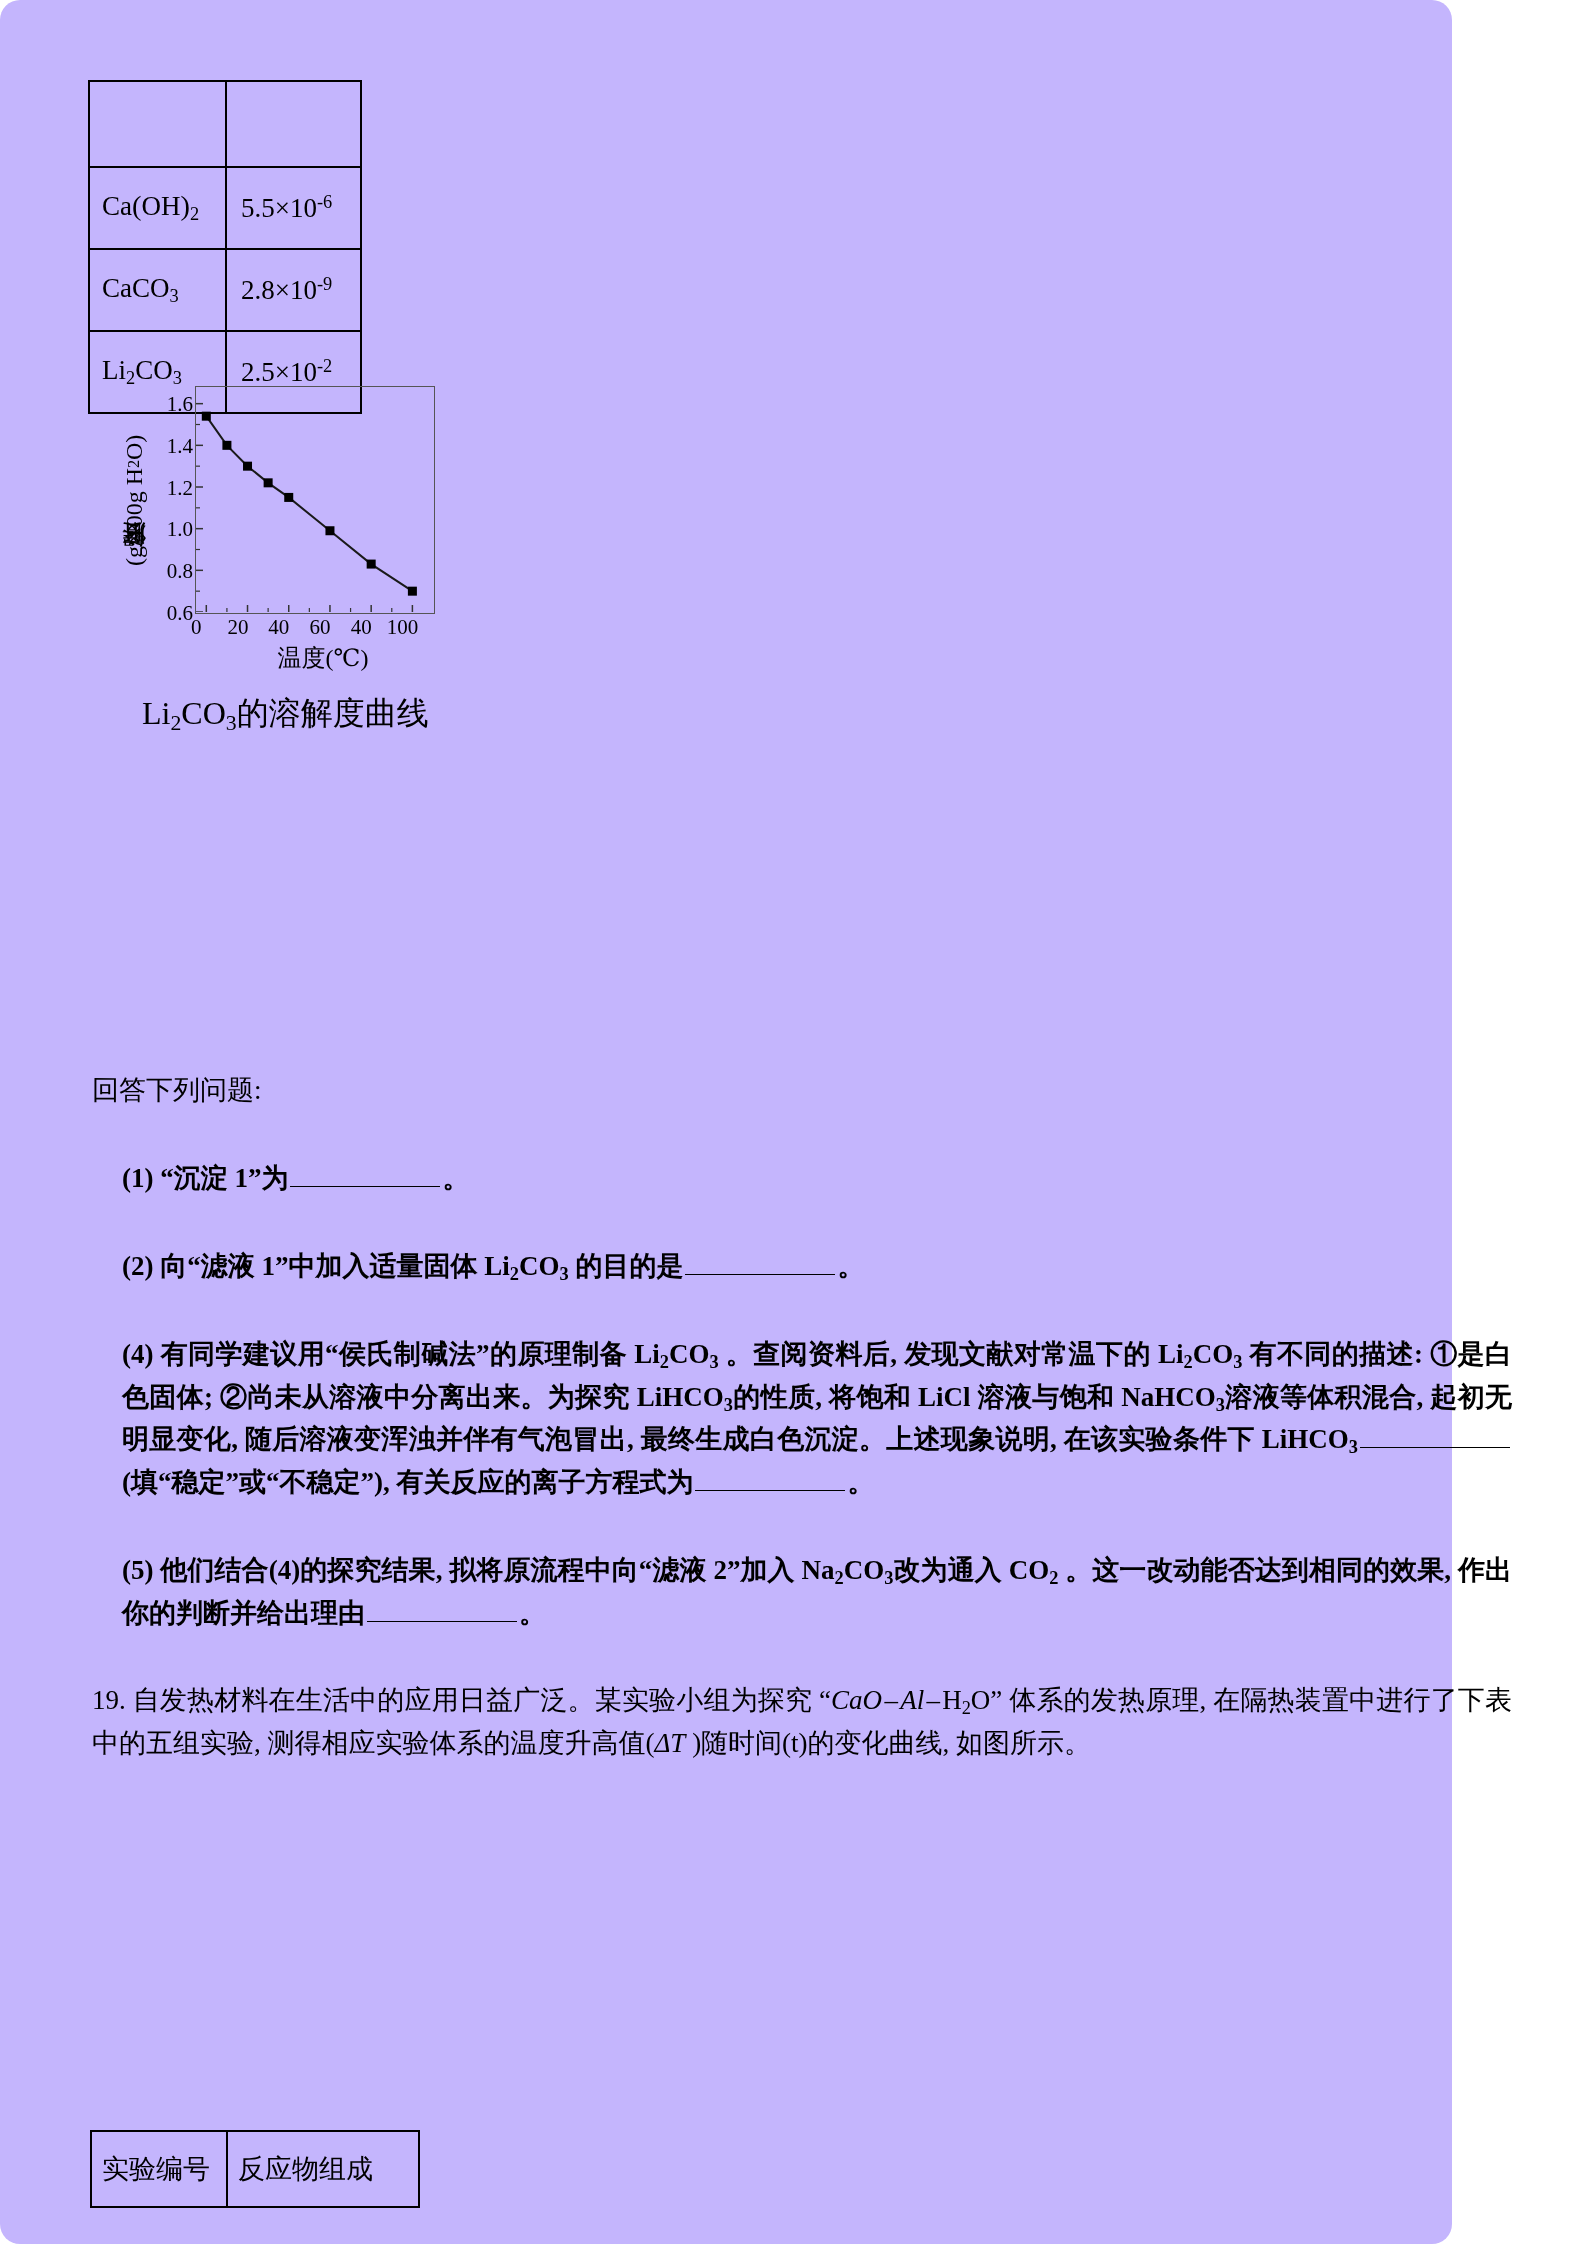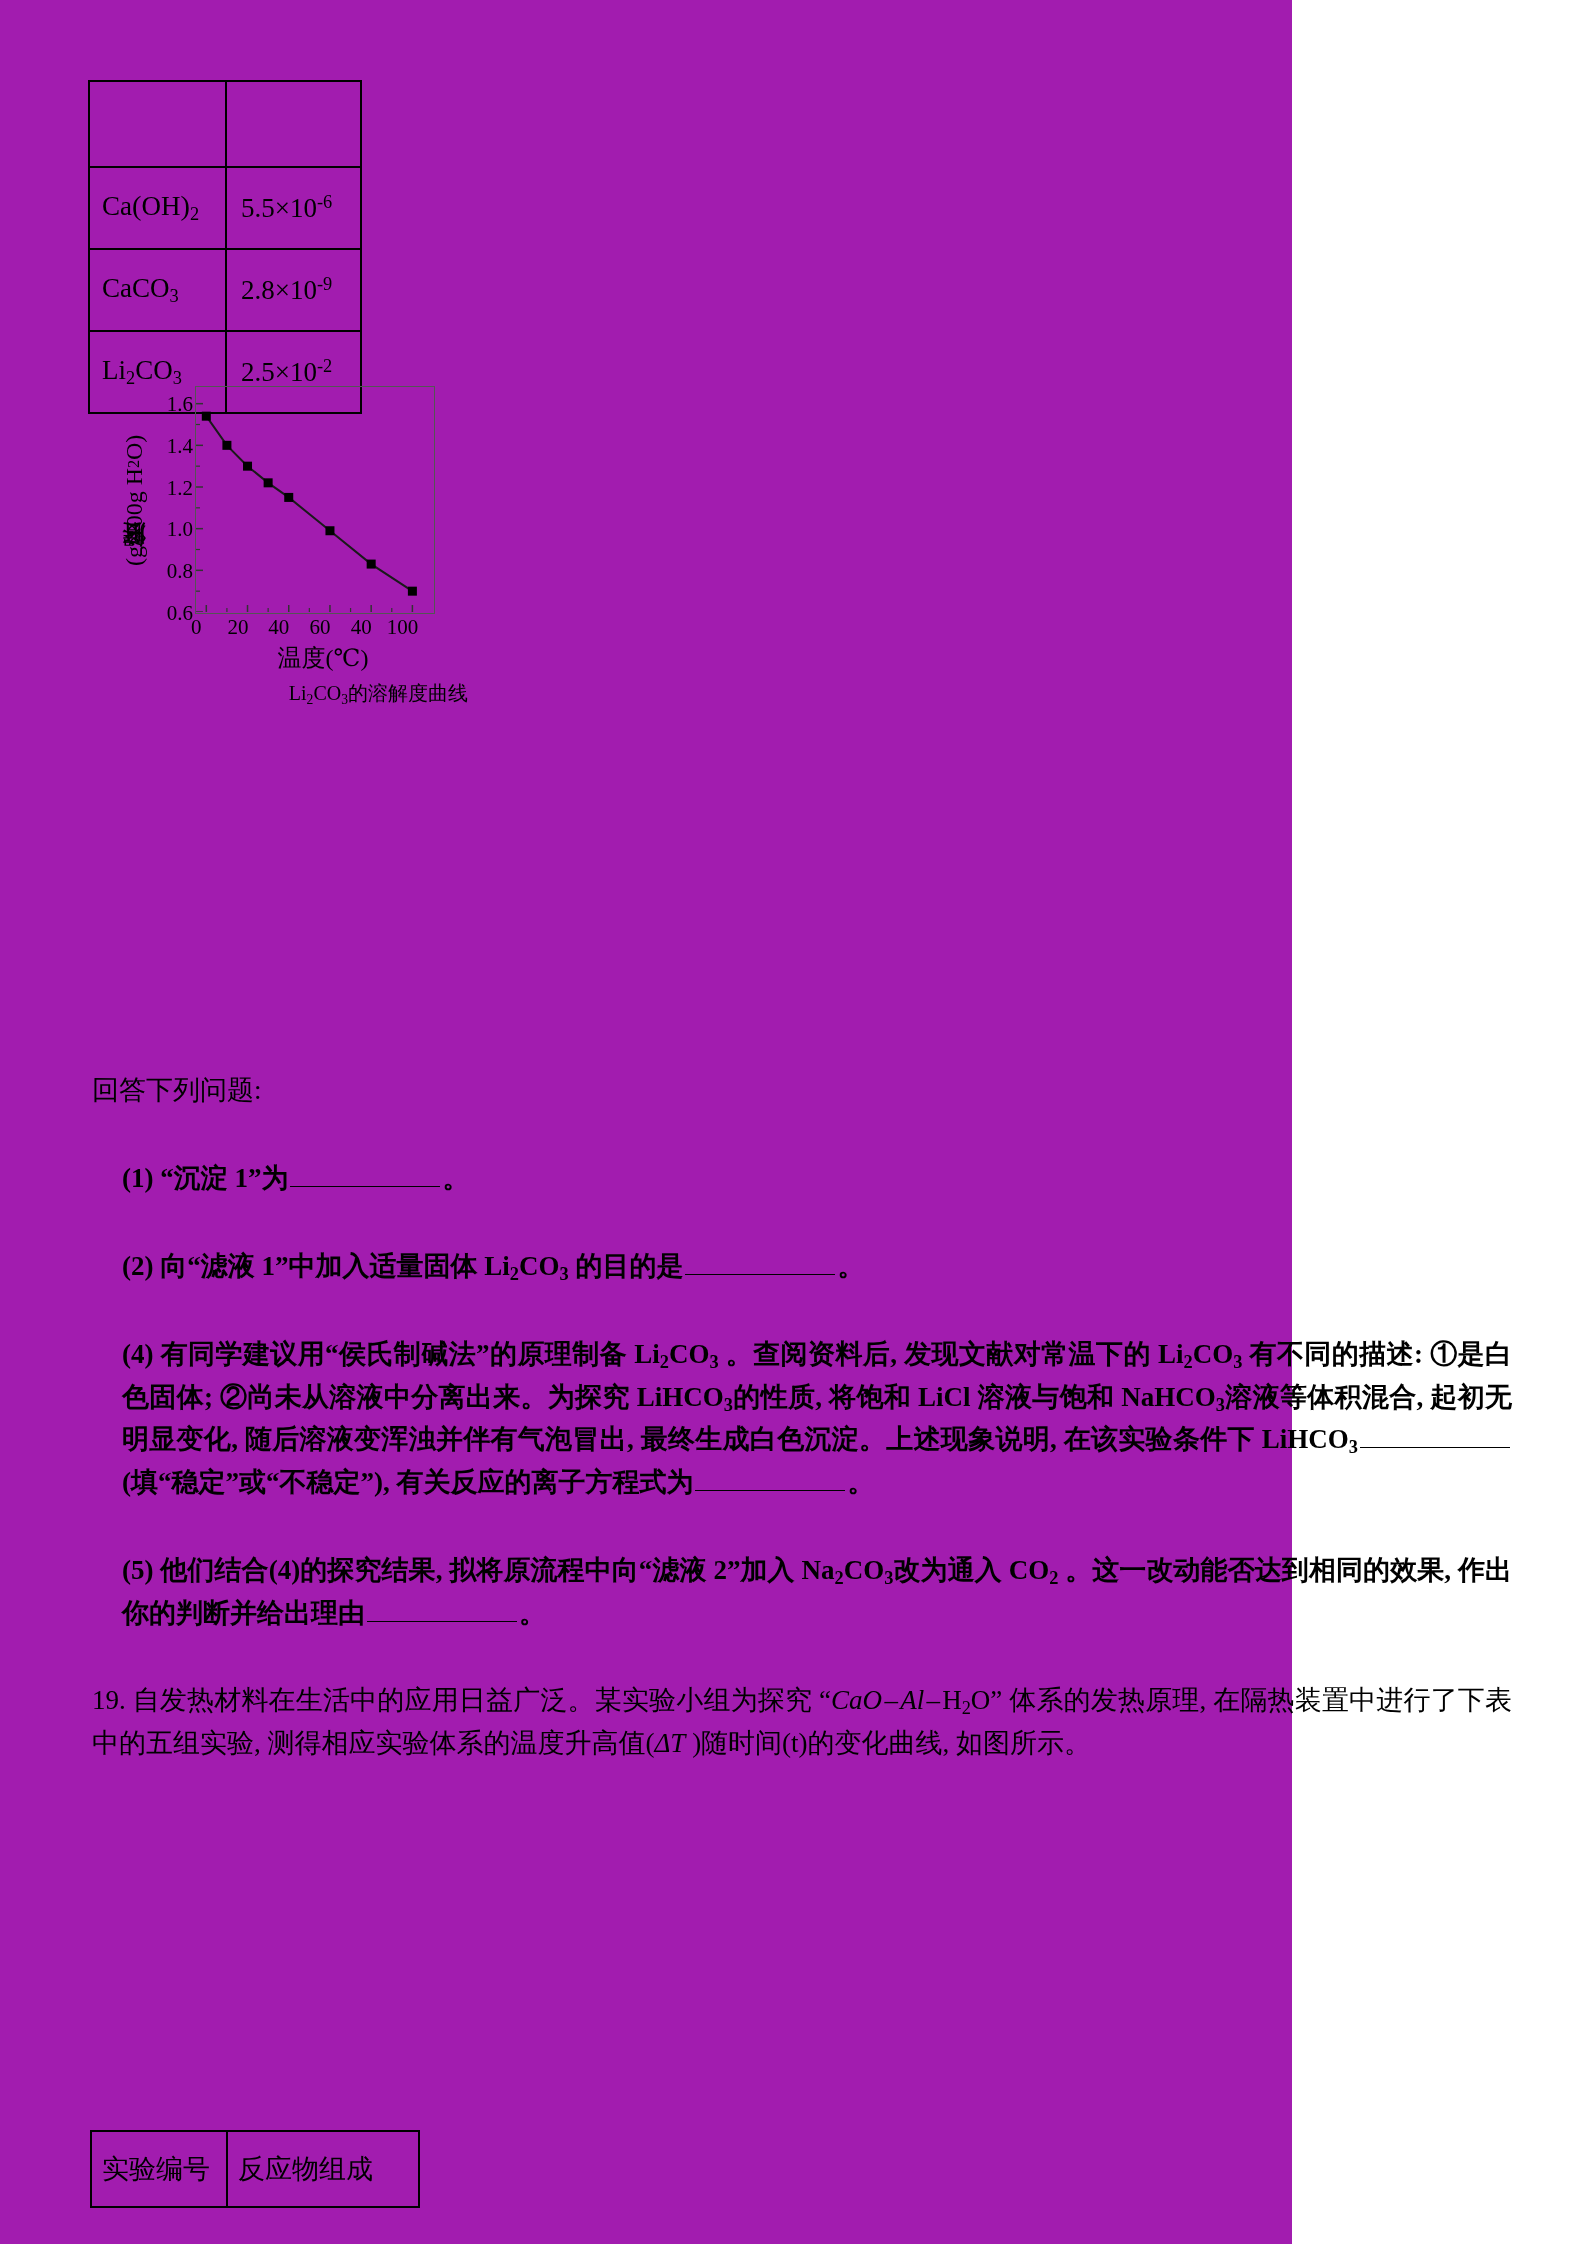--- a/index.html
+++ b/index.html
@@ -5,24 +5,25 @@
   html,body{margin:0;padding:0;}
   body{
     width:1586px;
     background:#ffffff;
     font-family:"Liberation Serif","DejaVu Serif",serif;
     color:#000;
     -webkit-font-smoothing:antialiased;
   }
   .page{
     position:relative;
-    width:1292px;
+    width:1452px;
     min-height:2244px;
-    background:#a21caf;
+    background:#c4b5fd;
     box-sizing:border-box;
+    border-radius:20px;
   }
 
   
   .ksp-table-wrap{
     position:absolute;
     left:88px;
     top:80px;
   }
   table.ksp{
     border-collapse:collapse;
@@ -94,24 +95,24 @@
     top:1px;
     transform:translateX(-50%);
   }
   .xlab{
     text-align:center;
     font-size:24px;
     margin-left:60px;
     margin-top:2px;
   }
   .caption{
-    text-align:right;
-    font-size:20px;
+    text-align:left;
+    font-size:32px;
     margin-left:24px;
-    margin-top:6px;
+    margin-top:18px;
   }
 
   
   .body-text{
     position:absolute;
     left:92px;
     top:1070px;
     width:1420px;
     font-size:26px;
     line-height:1.0;

